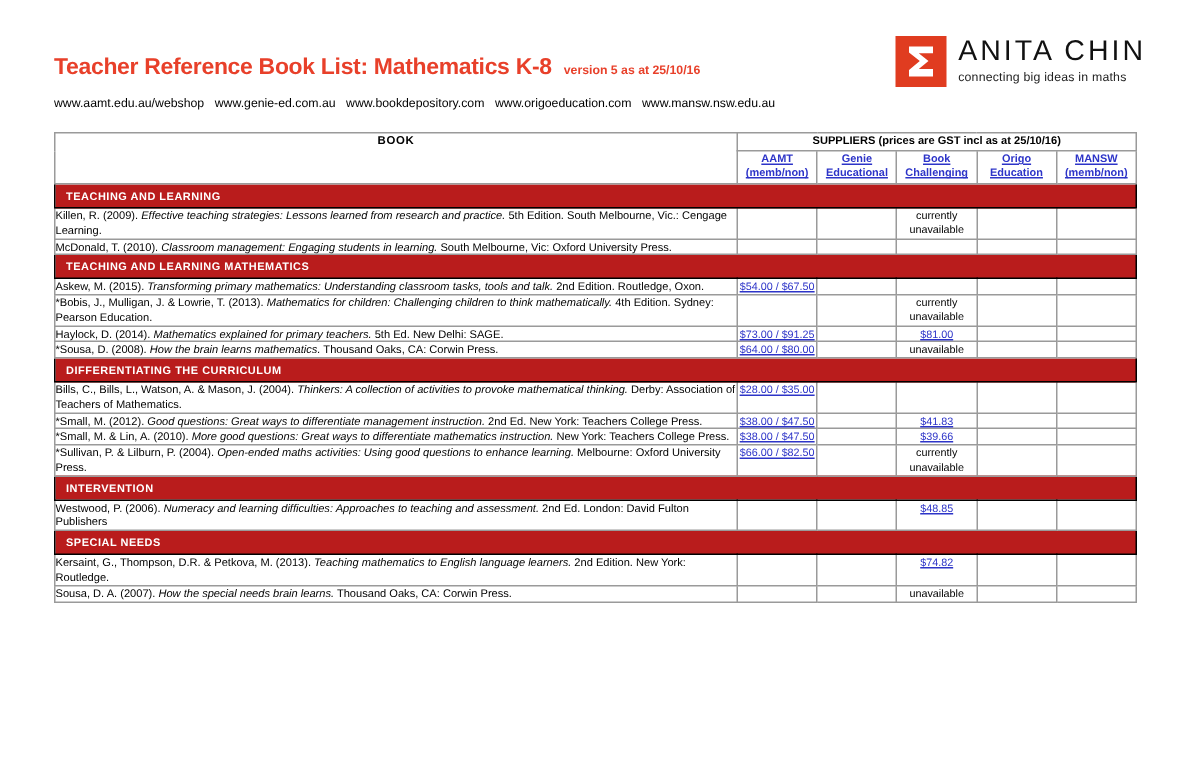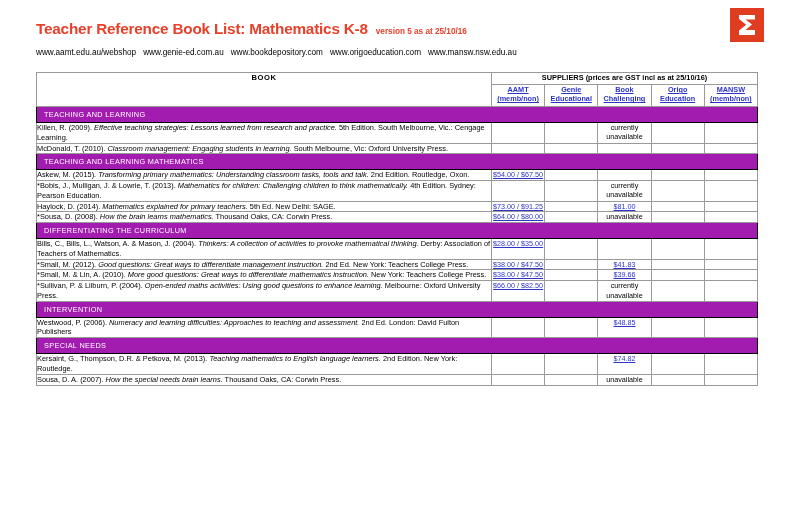--- a/index.html
+++ b/index.html
@@ -4,21 +4,21 @@
 <style>
   * { box-sizing: border-box; }
   html, body { margin:0; padding:0; }
   body {
     width:800px; height:520px;
     background:#ffffff;
     font-family:"Liberation Sans", sans-serif;
     overflow:hidden;
     color:#000;
   }
-  .page { position:relative; width:800px; height:520px; padding:0 36px; }
+  .page { position:relative; width:800px; height:520px; padding:16px 36px; }
 
   
   .hdr { position:relative; height:72px; }
   .title-line { display:flex; align-items:baseline; gap:8px; padding-top:20px; }
   .title {
     color:#E8402A; font-weight:bold; font-size:15.3px; letter-spacing:-0.2px;
     white-space:nowrap;
   }
   .version { color:#E8402A; font-weight:bold; font-size:8.2px; white-space:nowrap; }
   .subtitle {
@@ -62,21 +62,21 @@
     height:12px; text-align:center; vertical-align:middle;
     font-size:7.4px; font-weight:bold;
   }
   th.sup-col {
     height:22px; text-align:center; vertical-align:middle;
     font-size:7.3px; font-weight:bold; color:#2D34C8; line-height:1.25;
   }
   th.sup-col span { text-decoration:underline; display:block; }
 
   tr.section td {
-    background:#a21caf; color:#fff; font-weight:normal;
+    background:#b91c1c; color:#fff; font-weight:bold;
     font-size:7.3px; letter-spacing:0.35px;
     padding:3px 0 3px 7px; height:13px; border-color:#000;
   }
 
   td.book {
     padding:3px 4px 3px 4px; line-height:1.32; font-size:7.4px;
   }
   td.book i { font-style:italic; }
   td.price {
     text-align:center; vertical-align:middle; font-size:7.2px; line-height:1.3;
@@ -106,20 +106,24 @@
       <span>www.origoeducation.com</span>
       <span>www.mansw.nsw.edu.au</span>
     </div>
 
     <div class="logo">
       <div class="logo-mark">
         <svg width="34" height="34" viewBox="0 0 34 34" aria-hidden="true">
           <path d="M9 7 H25 V11.5 H15.5 L22 16.6 L15.5 22 H25 V27 H9 V22.6 L16.2 16.7 L9 11 Z" fill="#ffffff"></path>
         </svg>
       </div>
+      <div class="logo-text">
+        <div class="logo-name">ANITA CHIN</div>
+        <div class="logo-tag">connecting big ideas in maths</div>
+      </div>
     </div>
   </div>
 
   <table class="booklist">
     <colgroup>
       <col class="col-book">
         <col class="col-sup">
         <col class="col-sup">
       <col class="col-sup">
         <col class="col-sup">

